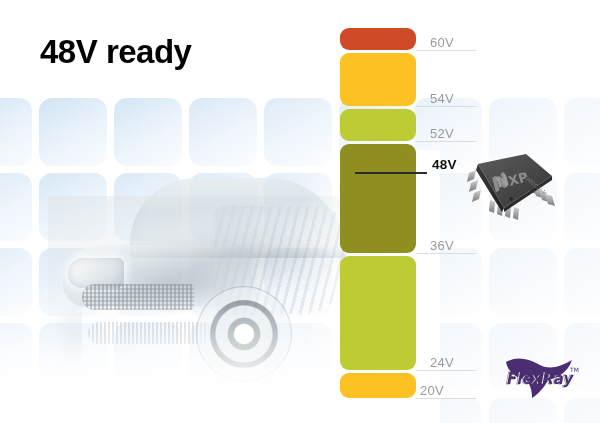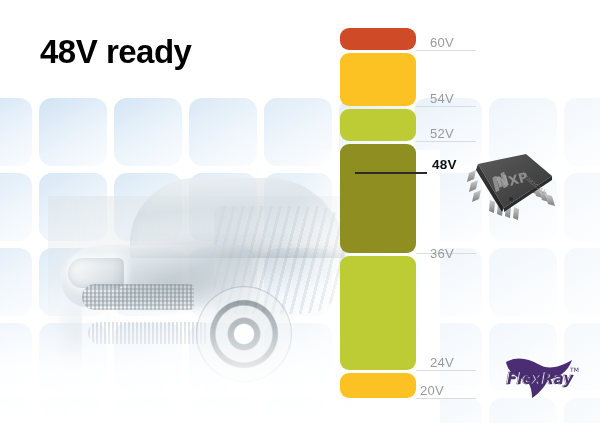--- a/index.html
+++ b/index.html
@@ -217,21 +217,21 @@
   <div class="ticks" id="scale-ticks">
       <div class="tick-line" style="left: 416px; top: 50px; width: 60px;"></div>
       <div class="tick-label" style="left: 430px; top: 35px;">60V</div>
       <div class="tick-line" style="left: 416px; top: 106px; width: 60px;"></div>
       <div class="tick-label" style="left: 430px; top: 91px;">54V</div>
       <div class="tick-line" style="left: 416px; top: 141px; width: 60px;"></div>
       <div class="tick-label" style="left: 430px; top: 126px;">52V</div>
       <div class="pointer-line" style="left: 355px; top: 172px; width: 72px;"></div>
       <div class="tick-label highlight" style="left: 432px; top: 157px;">48V</div>
       <div class="tick-line" style="left: 416px; top: 253px; width: 60px;"></div>
-      <div class="tick-label" style="left: 430px; top: 246px;">36V</div>
+      <div class="tick-label" style="left: 430px; top: 238px;">36V</div>
       <div class="tick-line" style="left: 416px; top: 370px; width: 60px;"></div>
       <div class="tick-label" style="left: 430px; top: 355px;">24V</div>
       <div class="tick-line" style="left: 416px; top: 398px; width: 60px;"></div>
       <div class="tick-label" style="left: 420px; top: 383px;">20V</div>
     </div>
 
   <div class="chip-wrap">
     <svg class="chip-svg" width="98" height="74" viewBox="0 0 98 74">
       <defs>
         <linearGradient id="bodyg" x1="0" y1="0" x2="1" y2="1">

